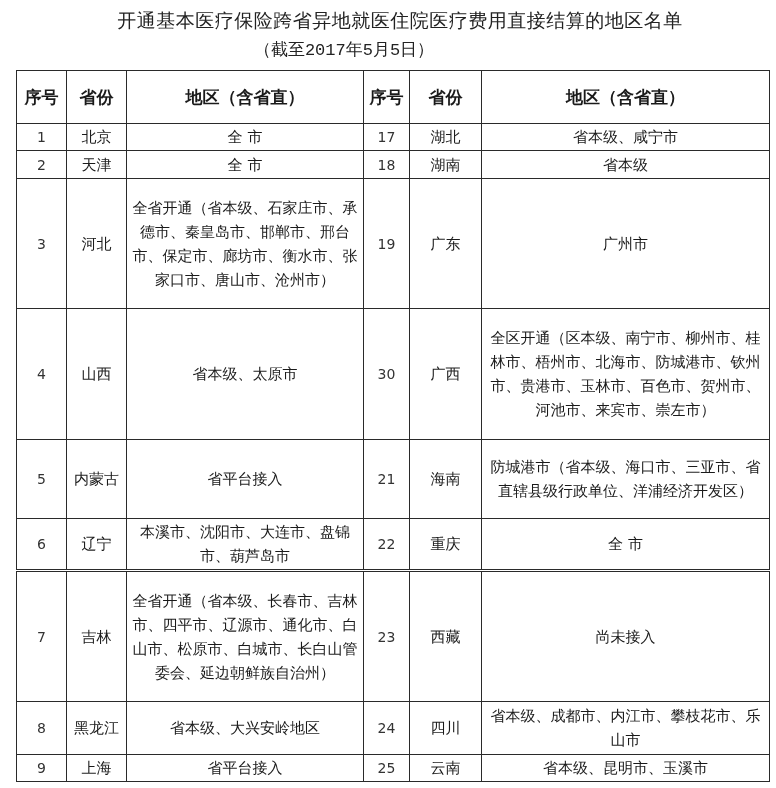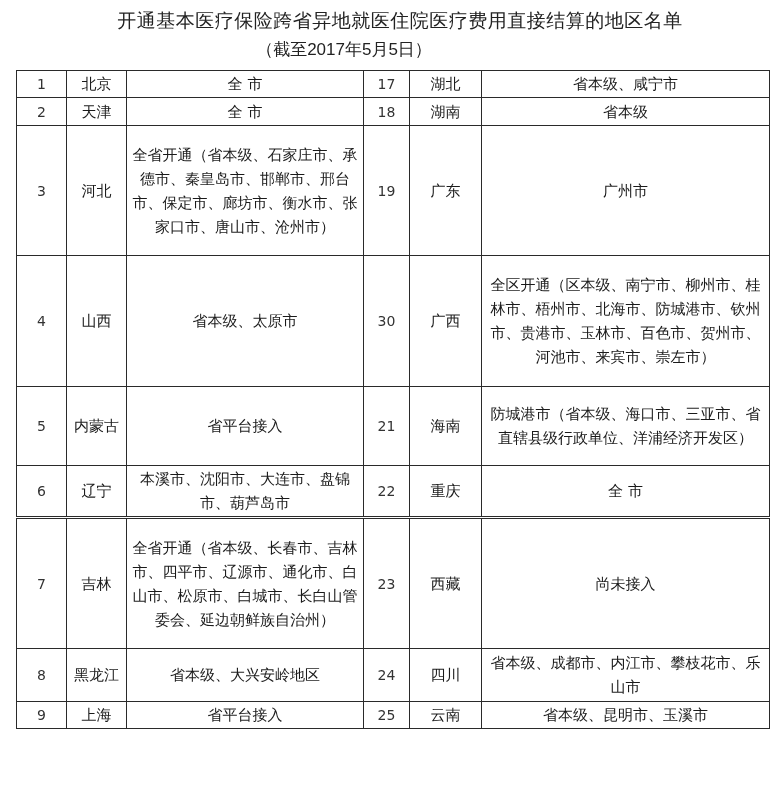--- a/index.html
+++ b/index.html
@@ -11,21 +11,21 @@
     position: relative;
   }
   .title {
     position: absolute; left: 12px; top: 8px; width: 776px;
     text-align: center; font-size: 19px; letter-spacing: 0.5px;
     font-family: "DejaVu Sans", sans-serif; color: #222;
   }
   .subtitle {
     position: absolute; left: 0; top: 38px; width: 688px;
     text-align: center; font-size: 17px; color: #222;
-    font-family: Liberation Sans, sans-serif;
+    font-family: Liberation Mono, monospace;
   }
   table.list {
     position: absolute; left: 16px; top: 70px;
     width: 753px;
     border-collapse: collapse;
     table-layout: fixed;
     font-size: 15px;
   }
   table.list td, table.list th {
     border: 1.5px solid #2a2a2a;
@@ -56,20 +56,28 @@
 <table class="list">
   <colgroup>
     <col style="width:50px">
     <col style="width:60px">
     <col style="width:237px">
     <col style="width:46px">
     <col style="width:72px">
     <col style="width:288px">
   </colgroup>
   <tbody>
+      <tr style="height:53px">
+    <th class="h-seq"><span>序号</span></th>
+    <th class="h-prov">省份</th>
+    <th class="h-area1">地区（含省直）</th>
+    <th class="h-seq"><span>序号</span></th>
+    <th class="h-prov">省份</th>
+    <th class="h-area2">地区（含省直）</th>
+  </tr>
 
   <tr style="height:27px">
     <td class="seq">1</td>
     <td>北京</td>
     <td class="area">全 市</td>
     <td class="seq">17</td>
     <td>湖北</td>
     <td class="area">省本级、咸宁市</td>
   </tr>
 

